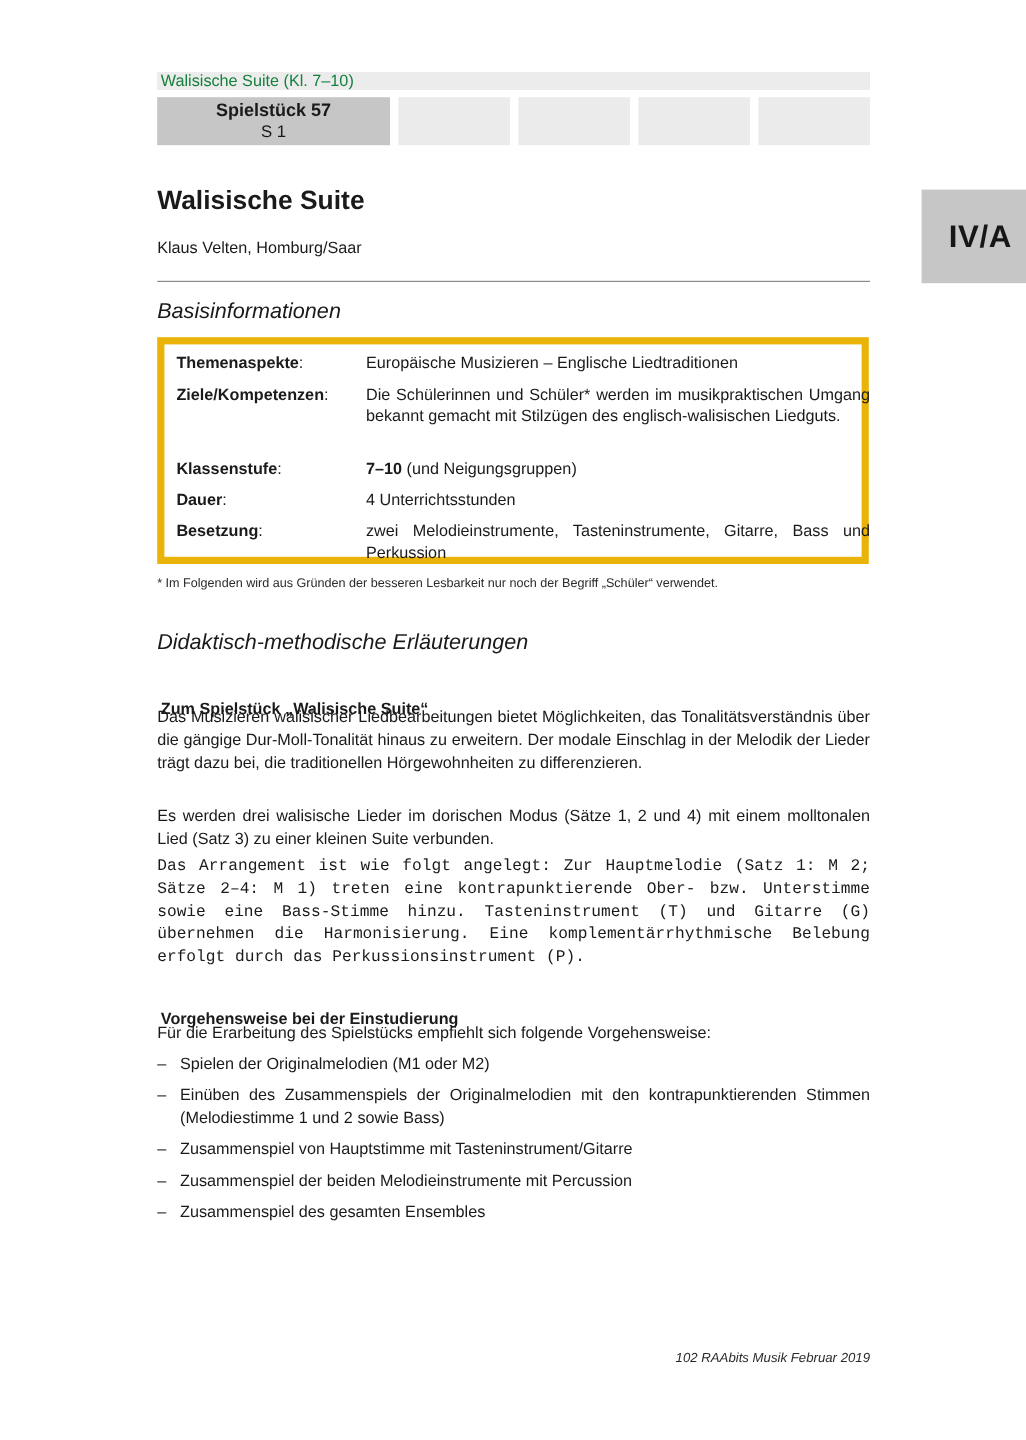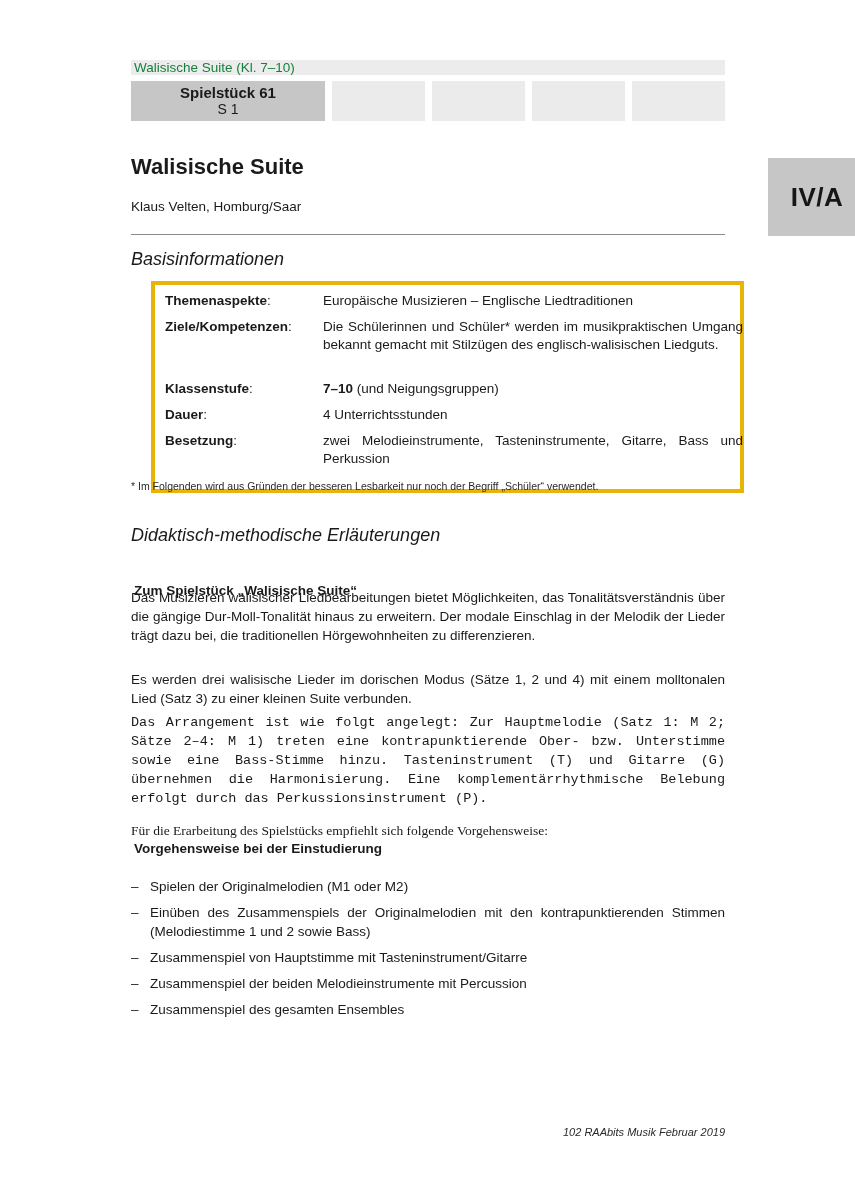--- a/index.html
+++ b/index.html
@@ -19,22 +19,22 @@
   .side-tab { position: absolute; left: 768px; top: 158px; width: 98px; height: 78px;
               background: #c6c6c6; font-weight: bold; font-size: 26px; line-height: 78px;
               text-align: center; color: #161616; letter-spacing: 0.5px; }
 
   .title { position: absolute; left: 131px; top: 154px; font-size: 22px; font-weight: bold; margin: 0; }
   .author { position: absolute; left: 131px; top: 199px; font-size: 13.5px; }
   .rule { position: absolute; left: 131px; top: 234px; width: 594px; height: 1px; background: #8a8a8a; }
 
   .section-title { position: absolute; left: 131px; font-size: 18px; font-style: italic; margin: 0; font-weight: normal; }
 
-  .info-box { position: absolute; left: 131px; top: 281px; width: 593px; height: 212px;
-              border: 4px solid #eab308; box-sizing: border-box; margin-left: 20px; }
+  .info-box { position: absolute; left: 131px; top: 281px; width: 593px; height: 189px;
+              border: 6px solid #eab308; box-sizing: border-box; }
   .info-row { position: absolute; left: 10px; font-size: 13.5px; line-height: 18px; }
   .info-row .lbl { position: absolute; left: 0; top: 0; width: 160px; white-space: nowrap; }
   .info-row .lbl b { font-weight: bold; }
   .info-row .val { position: absolute; left: 158px; top: 0; width: 420px; text-align: justify; }
 
   .footnote { position: absolute; left: 131px; top: 480px; font-size: 10.5px; color: #2a2a2a; }
 
   .subhead { position: absolute; left: 118px; font-size: 13.5px; font-weight: bold; margin: 16px; }
   .para { position: absolute; left: 131px; width: 594px; font-size: 13.5px; line-height: 19px;
           text-align: justify; margin: 0; }
@@ -46,21 +46,21 @@
 
   .footer { position: absolute; right: 130px; top: 1126px; font-size: 11px; font-style: italic; color: #2a2a2a; }
 </style>
 </head>
 <body>
 
 <div class="running-head">Walisische Suite (Kl. 7–10)</div>
 
 <div class="tab-row">
   <div class="tab active" style="left:0;width:194px;">
-    <span class="t1">Spielstück 61</span>
+    <span class="t1">Spielstück 57</span>
     <span class="t2">S 1</span>
   </div>
   <div class="tab" style="left:201px;width:93px;"></div>
   <div class="tab" style="left:301px;width:93px;"></div>
   <div class="tab" style="left:401px;width:93px;"></div>
   <div class="tab" style="left:501px;width:93px;"></div>
 </div>
 
 <div class="side-tab">IV/A</div>
 
@@ -96,21 +96,21 @@
 <div class="footnote">* Im Folgenden wird aus Gründen der besseren Lesbarkeit nur noch der Begriff „Schüler“ verwendet.</div>
 
 <h2 class="section-title" style="top:525px;">Didaktisch-methodische Erläuterungen</h2>
 
 <h3 class="subhead" style="top:567px;">Zum Spielstück „Walisische Suite“</h3>
 <p class="para" style="top:588px;">Das Musizieren walisischer Liedbearbeitungen bietet Möglichkeiten, das Tonalitätsverständnis über die gängige Dur-Moll-Tonalität hinaus zu erweitern. Der modale Einschlag in der Melodik der Lieder trägt dazu bei, die traditionellen Hörgewohnheiten zu differenzieren.</p>
 <p class="para" style="top:670px;">Es werden drei walisische Lieder im dorischen Modus (Sätze 1, 2 und 4) mit einem molltonalen Lied (Satz 3) zu einer kleinen Suite verbunden.</p>
 <p class="para" style="top:713px;font-family:Liberation Mono, monospace;">Das Arrangement ist wie folgt angelegt: Zur Hauptmelodie (Satz 1: M 2; Sätze 2–4: M 1) treten eine kontrapunktierende Ober- bzw. Unterstimme sowie eine Bass-Stimme hinzu. Tasteninstrument (T) und Gitarre (G) übernehmen die Harmonisierung. Eine komplementärrhythmische Belebung erfolgt durch das Perkussionsinstrument (P).</p>
 
 <h3 class="subhead" style="top:825px;">Vorgehensweise bei der Einstudierung</h3>
-<p class="para" style="top:821px;font-family:Liberation Serif, serif;">Für die Erarbeitung des Spielstücks empfiehlt sich folgende Vorgehensweise:</p>
+<p class="para" style="top:851px;">Für die Erarbeitung des Spielstücks empfiehlt sich folgende Vorgehensweise:</p>
 
 <ul class="list" style="top:877px;">
   <li style="margin-bottom:7px;"><span class="dash">–</span><span>Spielen der Originalmelodien (M1 oder M2)</span></li>
   <li style="margin-bottom:7px;"><span class="dash">–</span><span>Einüben des Zusammenspiels der Originalmelodien mit den kontrapunktierenden Stimmen (Melodiestimme 1 und 2 sowie Bass)</span></li>
   <li style="margin-bottom:7px;"><span class="dash">–</span><span>Zusammenspiel von Hauptstimme mit Tasteninstrument/Gitarre</span></li>
   <li style="margin-bottom:7px;"><span class="dash">–</span><span>Zusammenspiel der beiden Melodieinstrumente mit Percussion</span></li>
   <li><span class="dash">–</span><span>Zusammenspiel des gesamten Ensembles</span></li>
 </ul>
 
 <div class="footer">102 RAAbits Musik Februar 2019</div>

